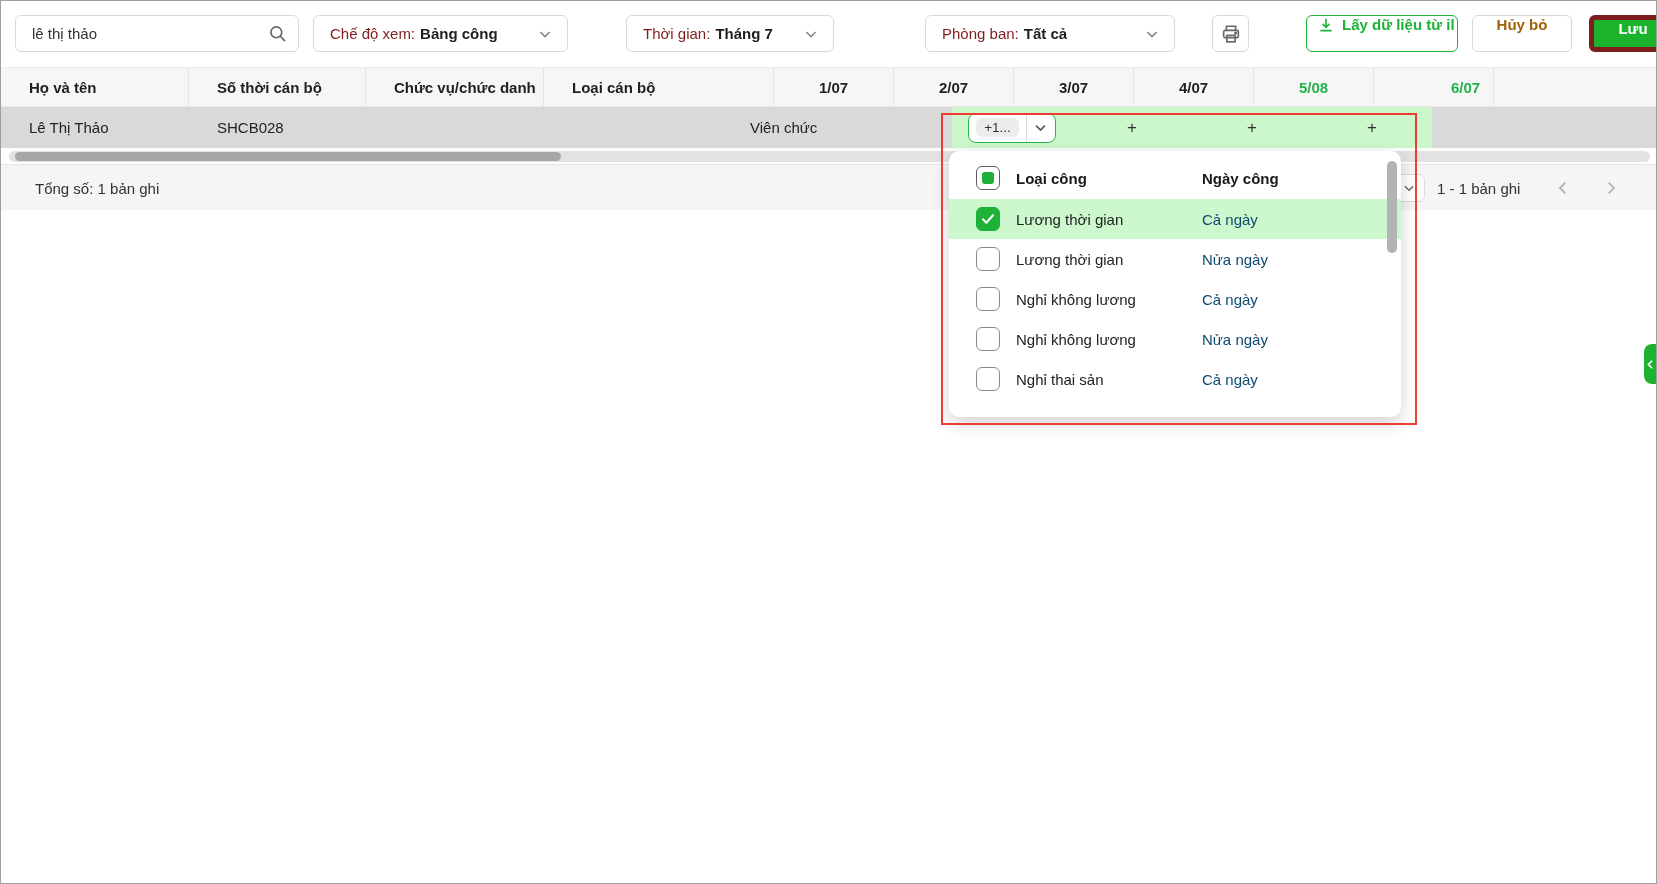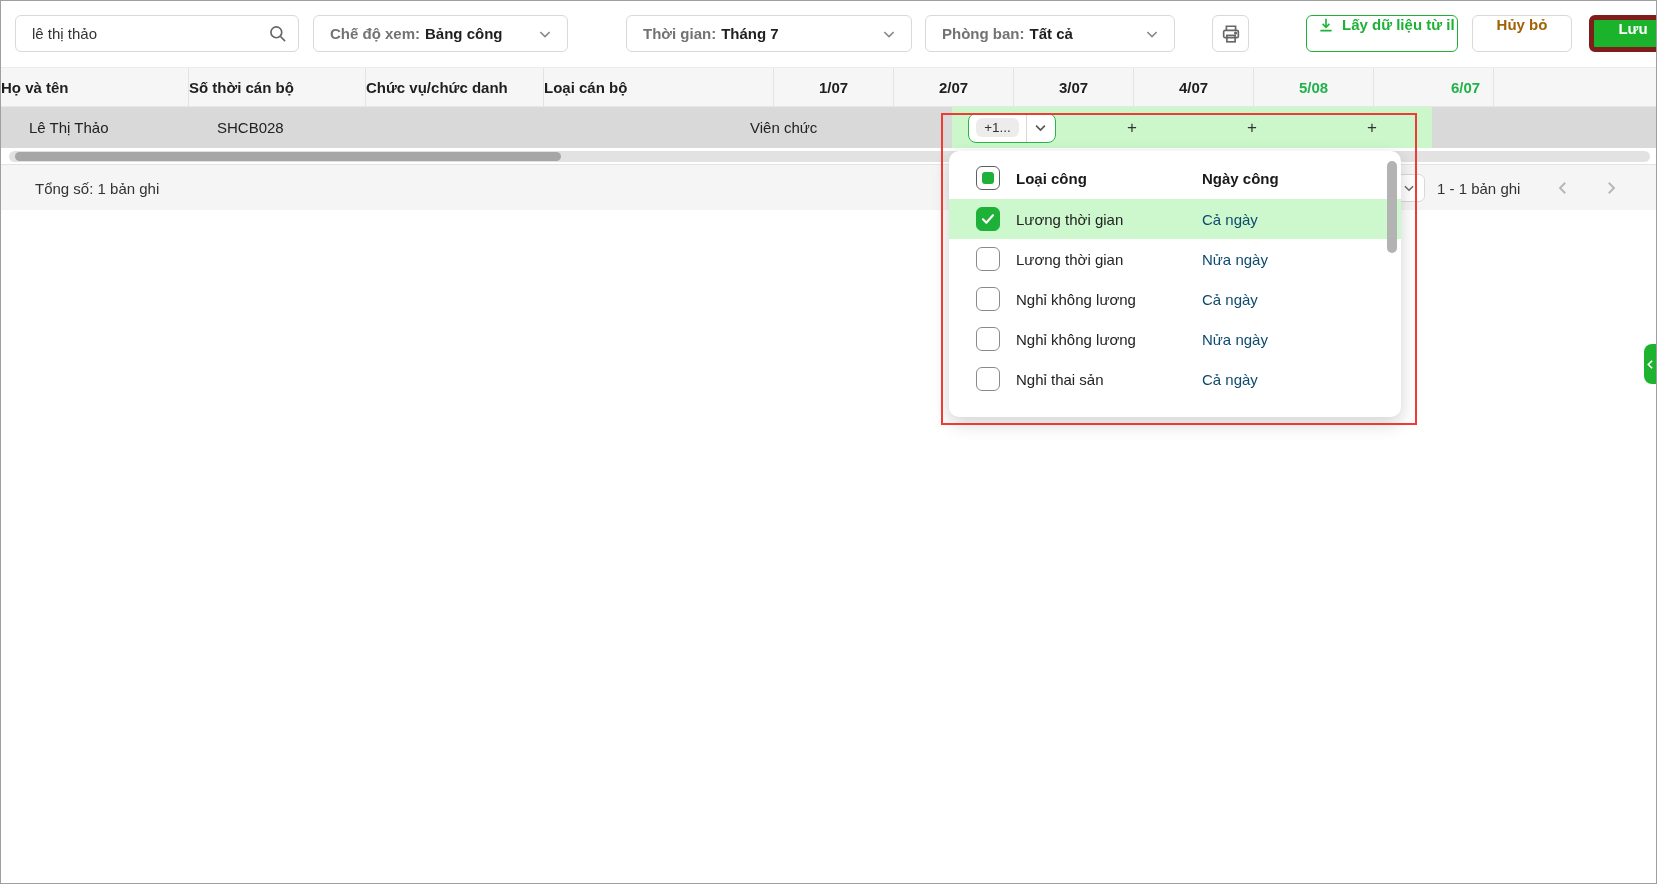--- a/index.html
+++ b/index.html
@@ -9,40 +9,40 @@
     border:1px solid #9f9f9f; background:#fff; overflow:hidden;
     font-family:"Liberation Sans","DejaVu Sans",sans-serif; color:#222; font-size:15px;
   }
   
   .tb-item { position:absolute; top:14px; height:37px; background:#fff;
     border:1px solid #d9d9d9; border-radius:6px; display:flex; align-items:center; }
   .searchbox { left:14px; width:284px; padding:0 10px 0 16px; justify-content:space-between; }
   .searchbox .q { color:#333; }
   .icon { display:inline-flex; align-items:center; justify-content:center; color:#666; }
   .sel { padding:0 14px 0 16px; justify-content:space-between; cursor:pointer; }
-  .sel .lbl { color:#737373; white-space:nowrap;font-weight:bold; }
+  .sel .lbl { color:#7f1d1d; white-space:nowrap; }
   .sel .val { color:#1f1f1f; font-weight:bold; margin-left:5px; white-space:nowrap; }
   .sel .left { display:flex; align-items:center; overflow:hidden; }
   .sel1 { left:312px; width:255px; }
-  .sel2 { left:625px; width:286px; }
+  .sel2 { left:625px; width:208px; }
   .sel3 { left:924px; width:250px; }
   .chev { color:#888; flex:0 0 auto; margin-left:8px; }
   .printbtn { left:1211px; width:37px; justify-content:center; cursor:pointer; color:#555; }
   .btn { position:absolute; top:14px; height:37px; border-radius:6px; display:flex;
     align-items:flex-start; justify-content:center; cursor:pointer; font-weight:bold;margin-left:43px; }
   .btn-fetch { left:1262px; width:152px; background:#fff; border:1px solid #1db237;
     color:#1db237; padding:0 10px; overflow:hidden; white-space:nowrap; justify-content:flex-start; }
   .btn-fetch .icon { color:#1db237; margin-right:7px; flex:0 0 auto; }
   .btn-cancel { left:1428px; width:100px; background:#fff; border:1px solid #d9d9d9; color:#a16207; }
   .btn-save { left:1545px; width:88px; background:#1bb32b; border:5px solid #7f1d1d; color:#fff; }
   
   .thead { position:absolute; left:0; top:66px; width:1680px; height:40px; display:flex;
     background:#f6f6f6; border-top:1px solid #ececec; border-bottom:1px solid #e7e7e7; }
   .th { display:flex; align-items:center; font-weight:bold; color:#1f1f1f;
-    border-right:1px solid #e3e3e3; }
+    border-right:1px solid #e3e3e3; padding-left:28px; }
   .th.day { justify-content:center; padding-left:0; }
   .th.weekend { color:#22b14c; }
   .c0{width:188px;} .c1{width:177px;} .c2{width:178px;} .c3{width:178px;} .c4{width:230px;}
   .cd{width:120px;}
   .th.clipped span { transform:translateX(32px); display:inline-block; }
   .trow { position:absolute; left:0; top:106px; width:1680px; height:41px; display:flex;
     background:#d9d9d9; }
   .td { display:flex; align-items:center; padding-left:28px; color:#222; }
   .td.day { justify-content:center; padding-left:0; }
   .td.green { background:#ccf7ca; }

